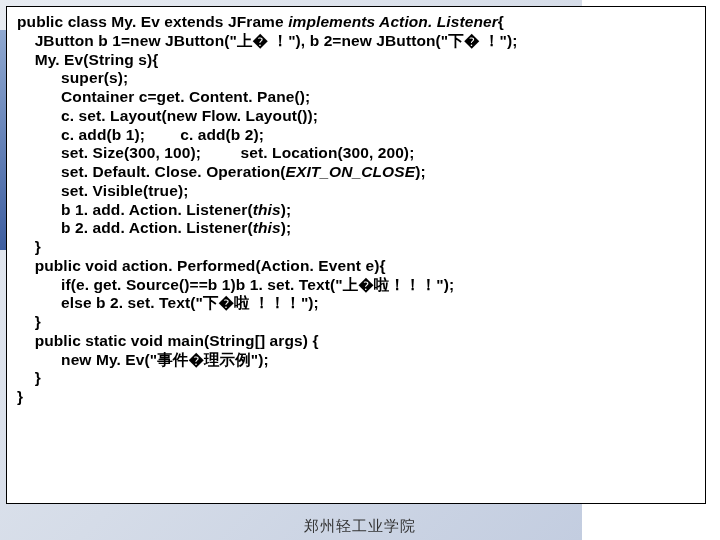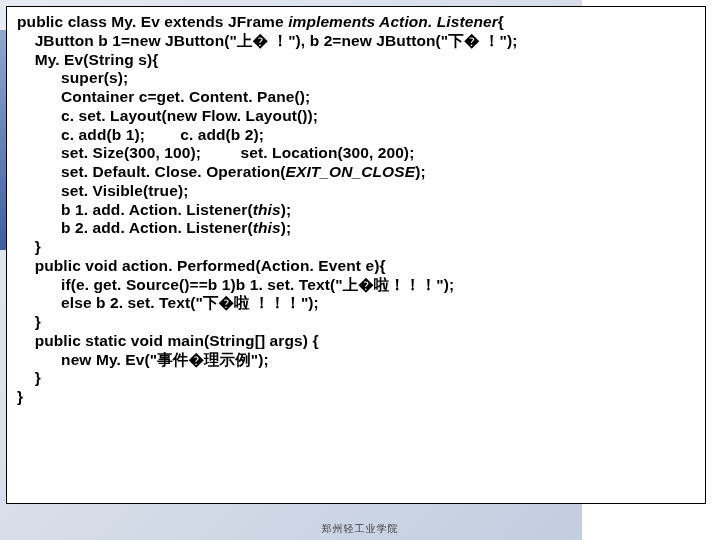--- a/index.html
+++ b/index.html
@@ -2,21 +2,21 @@
 <html><head>
 <meta charset="utf-8">
 <style>
   html,body{margin:0;padding:0;width:720px;height:540px;overflow:hidden;font-family:Arial,Helvetica,sans-serif;background:#fff}
   .stage{position:relative;width:582px;height:540px;background:linear-gradient(135deg,#e8ecf2 0%,#d5dce8 55%,#c3cde0 100%)}
   .accent{position:absolute;left:0;top:30px;width:14px;height:220px;background:linear-gradient(#8fa8d0,#3e5ea0);border-right:1px solid #6f89b8}
   .right-accent{position:absolute;right:0;top:40px;width:18px;height:300px;background:linear-gradient(#c6d2e6,#9fb0d2,#6d87b5);border-left:1px solid #8fa4c6}
   .code-box{position:absolute;left:6px;top:6px;width:700px;height:498px;background:#fff;border:1px solid #000;box-sizing:border-box;padding:6px 10px 6px 10px;overflow:hidden}
   .code-box pre{margin:0;white-space:pre;font-family:"Arial Black",Arial,Helvetica,sans-serif;font-weight:900;font-size:15.5px;line-height:1.21;letter-spacing:0.1px;color:#000}
   .em{font-style:italic}
-  .footer{position:absolute;left:0;bottom:4px;width:720px;text-align:center;font-family:"Songti SC","SimSun","FangSong",serif;font-size:10px;color:#333;letter-spacing:1px}
+  .footer{position:absolute;left:0;bottom:4px;width:720px;text-align:center;font-family:"Songti SC","SimSun","FangSong",serif;font-size:15px;color:#333;letter-spacing:1px}
 </style>
 </head>
 <body>
 
 <div class="stage">
   <div class="accent"></div>
   <div class="right-accent"></div>
 
   <div class="code-box">
 <pre><span>public class My. Ev extends JFrame </span><span class="em">implements Action. Listener</span><span>{</span>

